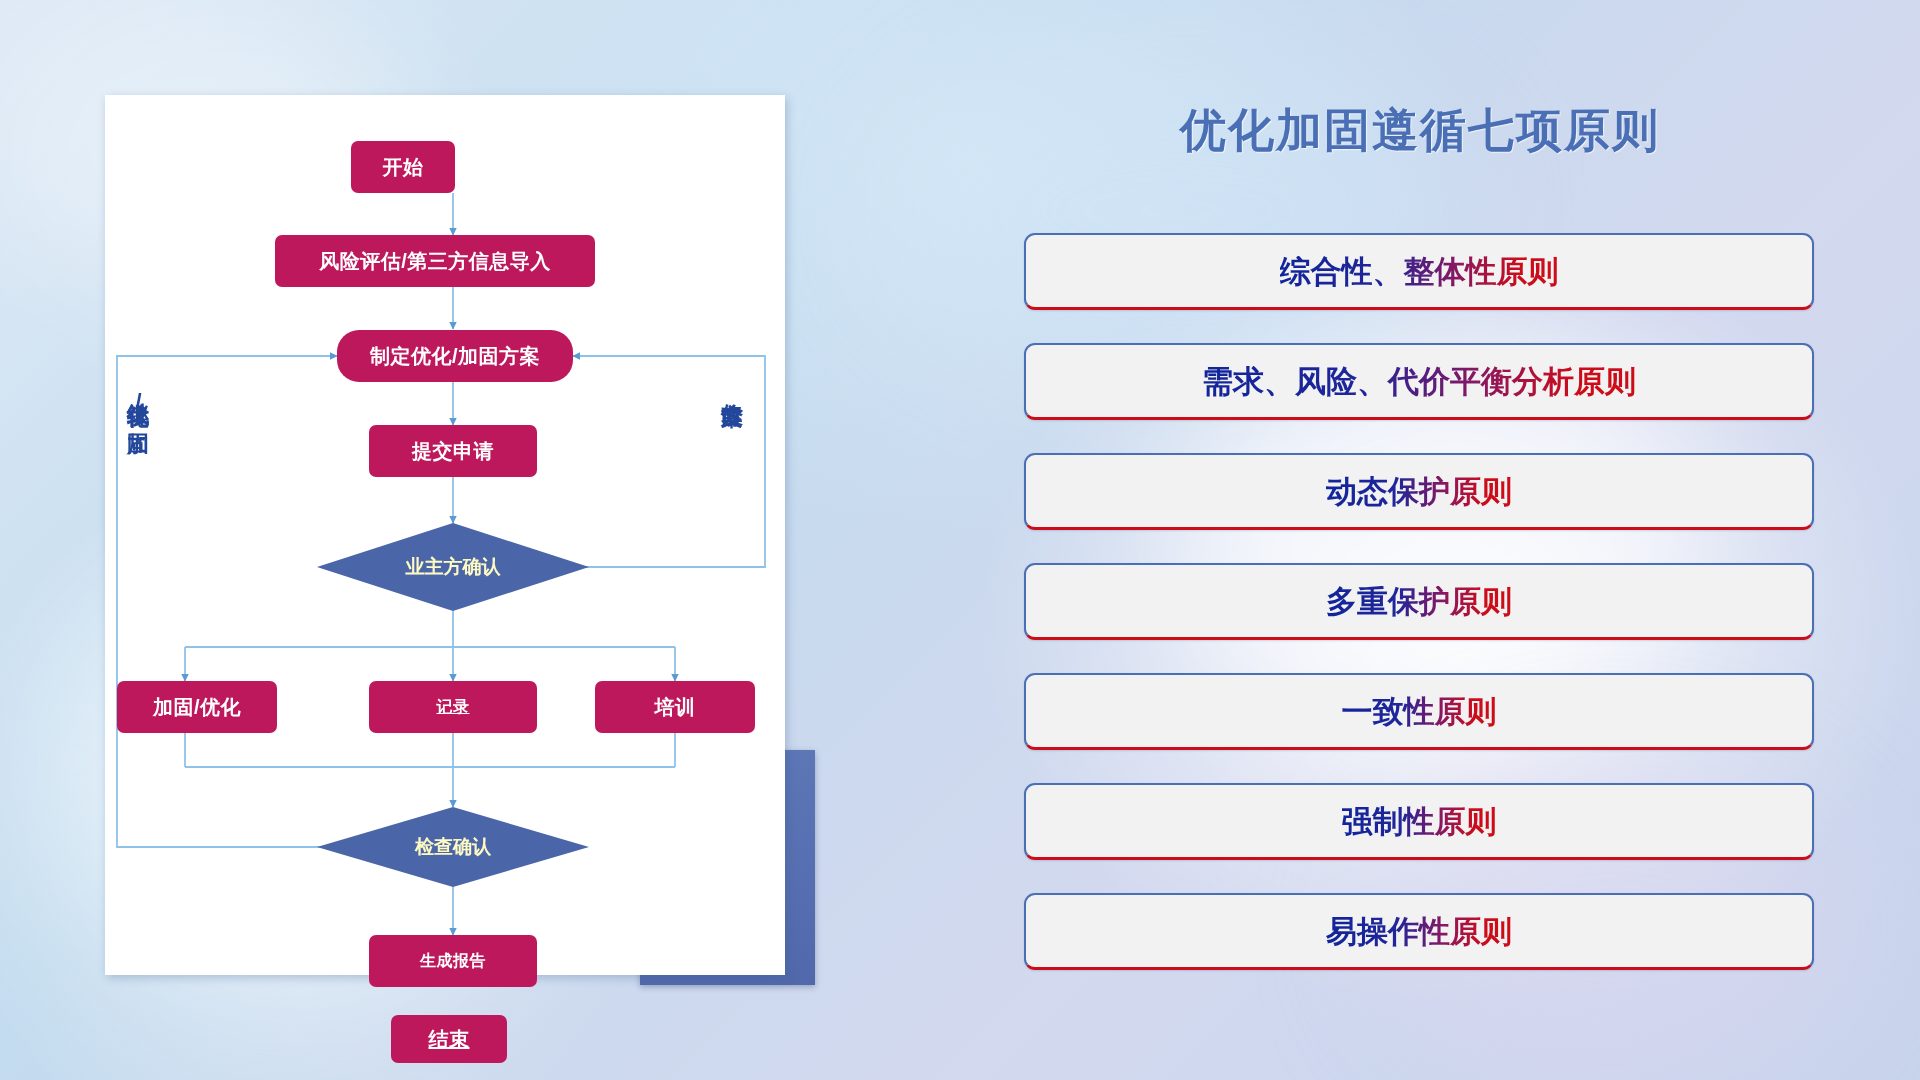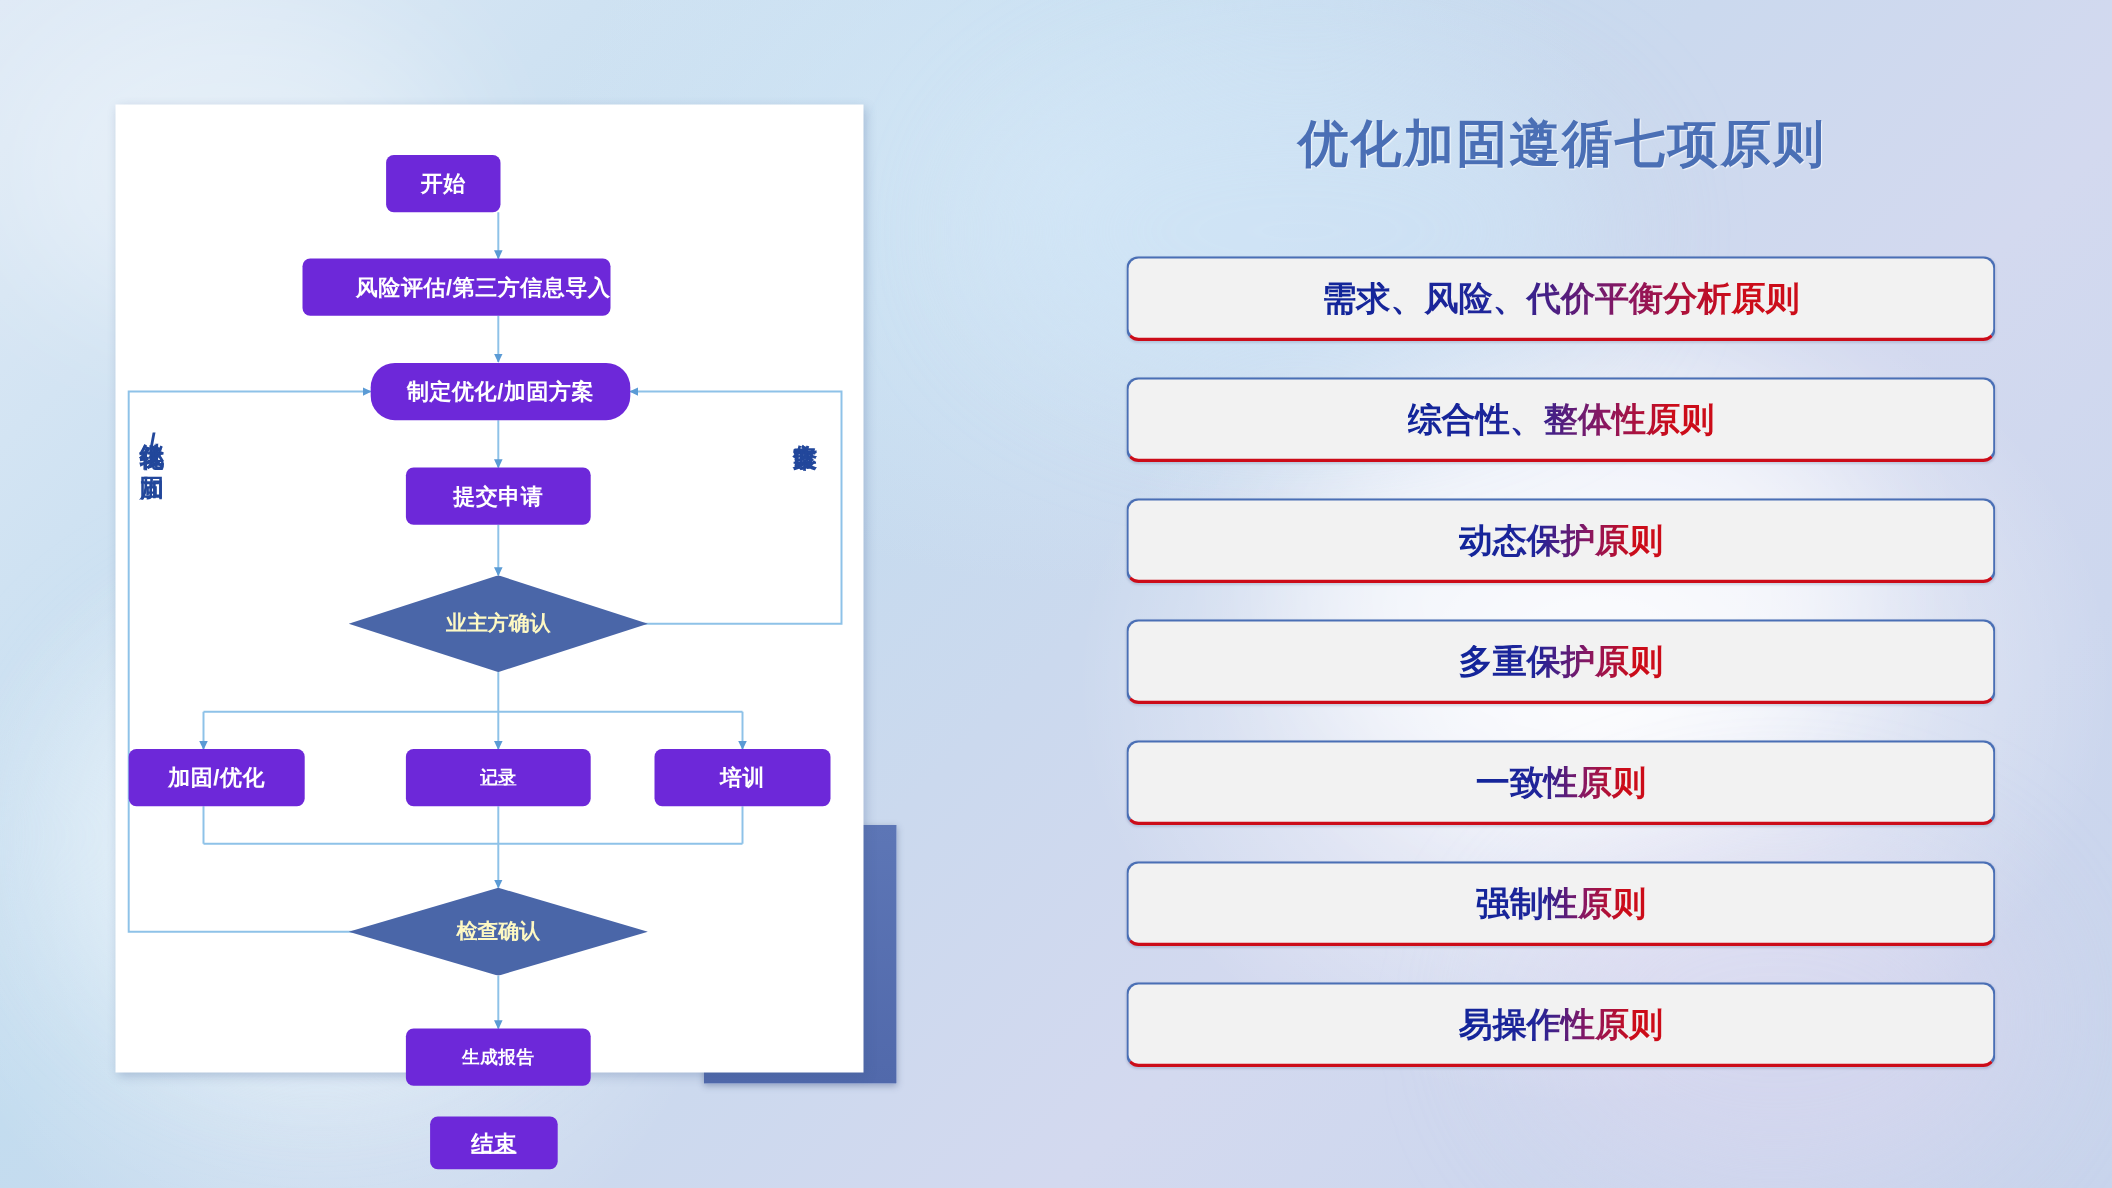--- a/index.html
+++ b/index.html
@@ -53,21 +53,21 @@
     box-shadow: 2px 3px 9px rgba(60,90,140,.28);
   }
 
   .flow { position: absolute; inset: 0; }
 
   .node {
     position: absolute;
     display: flex;
     align-items: center;
     justify-content: center;
-    background: #6d28d9;
+    background: #be185d;
     color: #ffffff;
     font-weight: bold;
     border-radius: 7px;
     letter-spacing: .5px;
     white-space: nowrap;
   }
 
   .diamond {
     position: absolute;
     display: flex;
@@ -206,21 +206,21 @@
           <path d="M262 752 L12 752 L12 261 L232 261" marker-end="url(#ahl)"></path>
 
           <path d="M436 472 L660 472 L660 261 L468 261" marker-end="url(#ahl)"></path>
         </g>
       </svg>
 
       <div class="node" style="left:246px; top:46px; width:104px; height:52px; font-size:20px;">
         <span>开始</span>
       </div>
 
-      <div class="node" style="left:170px; top:140px; width:280px; height:52px; font-size:20px;justify-content:flex-end;">
+      <div class="node" style="left:170px; top:140px; width:320px; height:52px; font-size:20px;">
         <span>风险评估/第三方信息导入</span>
       </div>
 
       <div class="node" style="left:232px; top:235px; width:236px; height:52px; font-size:20px;border-radius:22px;">
         <span>制定优化/加固方案</span>
       </div>
 
       <div class="node" style="left:264px; top:330px; width:168px; height:52px; font-size:20px;">
         <span>提交申请</span>
       </div>
@@ -260,25 +260,25 @@
     </div>
   </div>
 
   <div class="right-panel">
 
     <div class="panel-title">优化加固遵循七项原则</div>
 
     <div class="principle-list">
 
       <div class="principle">
+        <span class="principle-label">综合性、整体性原则</span>
+      </div>
+
+      <div class="principle">
         <span class="principle-label">需求、风险、代价平衡分析原则</span>
-      </div>
-
-      <div class="principle">
-        <span class="principle-label">综合性、整体性原则</span>
       </div>
 
       <div class="principle">
         <span class="principle-label">动态保护原则</span>
       </div>
 
       <div class="principle">
         <span class="principle-label">多重保护原则</span>
       </div>
 

